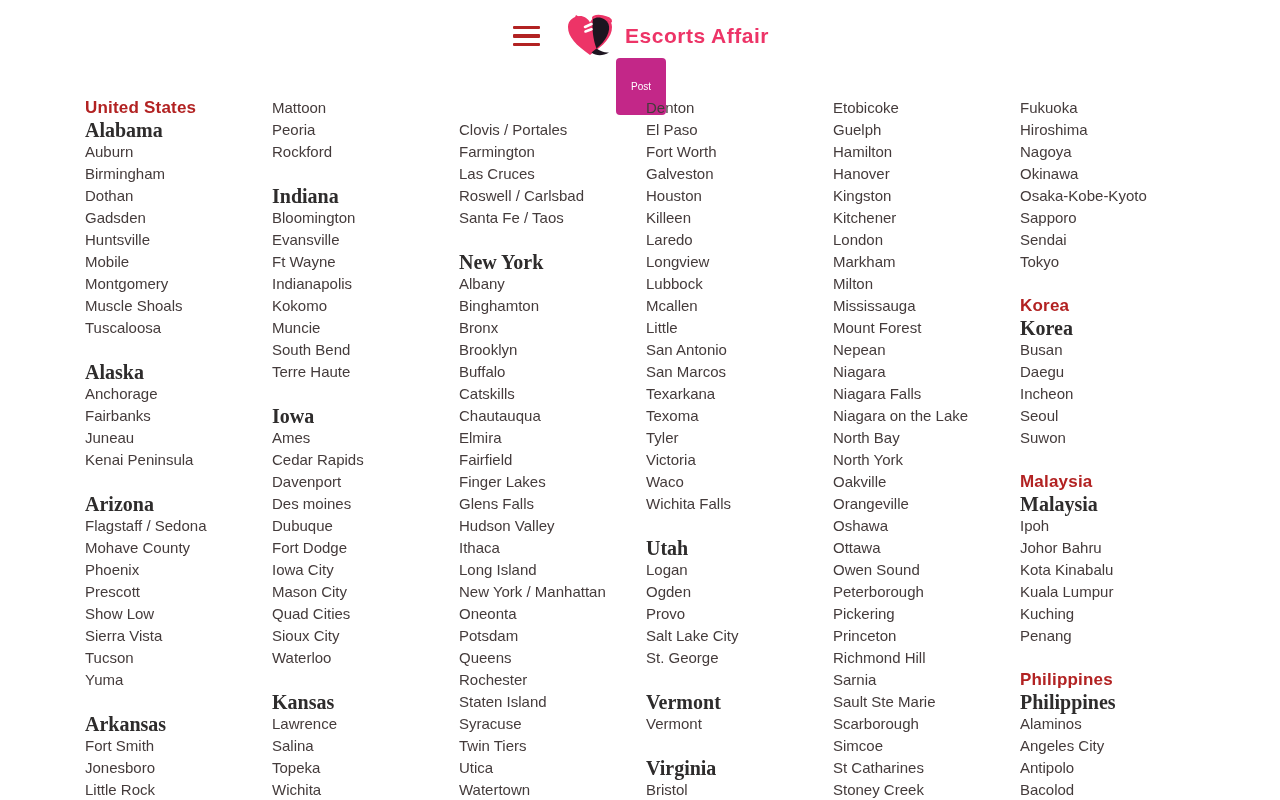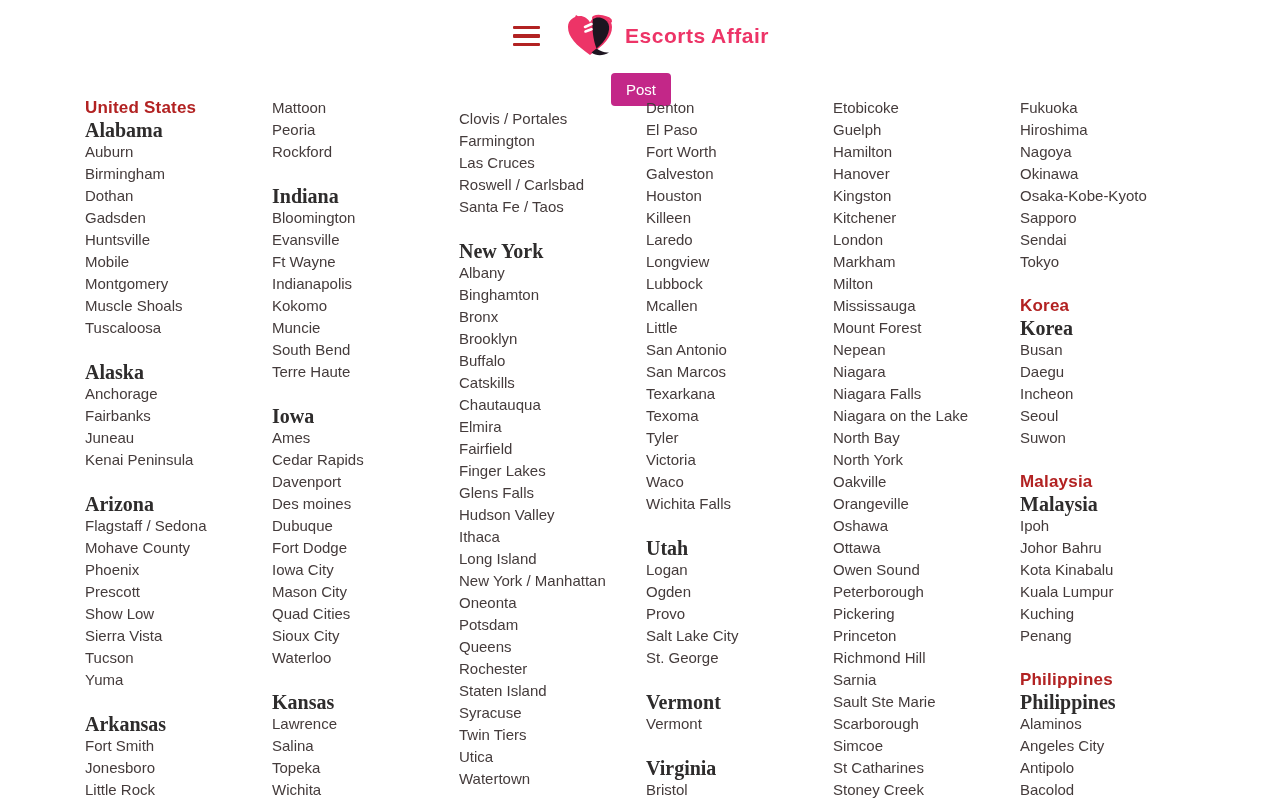--- a/index.html
+++ b/index.html
@@ -24,24 +24,24 @@
     background:none;border:none;padding:0;cursor:pointer;
     display:flex;flex-direction:column;gap:5px;width:27px;
   }
   .hamburger span{display:block;height:3.5px;width:100%;background:var(--red);border-radius:1px;}
   .brand{display:flex;align-items:center;gap:9px;text-decoration:none;cursor:pointer;}
   .brand-text{
     font-size:21px;font-weight:bold;color:var(--pink);letter-spacing:0.5px;white-space:nowrap;
   }
   .post-btn{
     background:var(--magenta);color:#ffffff;border:none;border-radius:4px;
-    font-size:15px;font-family:inherit;padding:8px 15px;cursor:pointer;line-height:17px;margin-top:15px;
+    font-size:10px;font-family:inherit;padding:20px 15px;cursor:pointer;line-height:17px;
   }
   main{
-    display:flex;margin-top:31px;padding-left:85px;align-items:center;
+    display:flex;margin-top:31px;padding-left:85px;align-items:flex-end;
   }
   .column{width:187px;flex:0 0 187px;}
   .group{margin-top:22px;}
   .column .group:first-child{margin-top:0;}
   .country-header{
     font-size:17px;font-weight:bold;color:var(--red);line-height:22px;letter-spacing:0.2px;
   }
   .state-header{
     font-size:20px;font-weight:bold;color:var(--state);line-height:22px;font-family:Liberation Serif, serif;
   }

